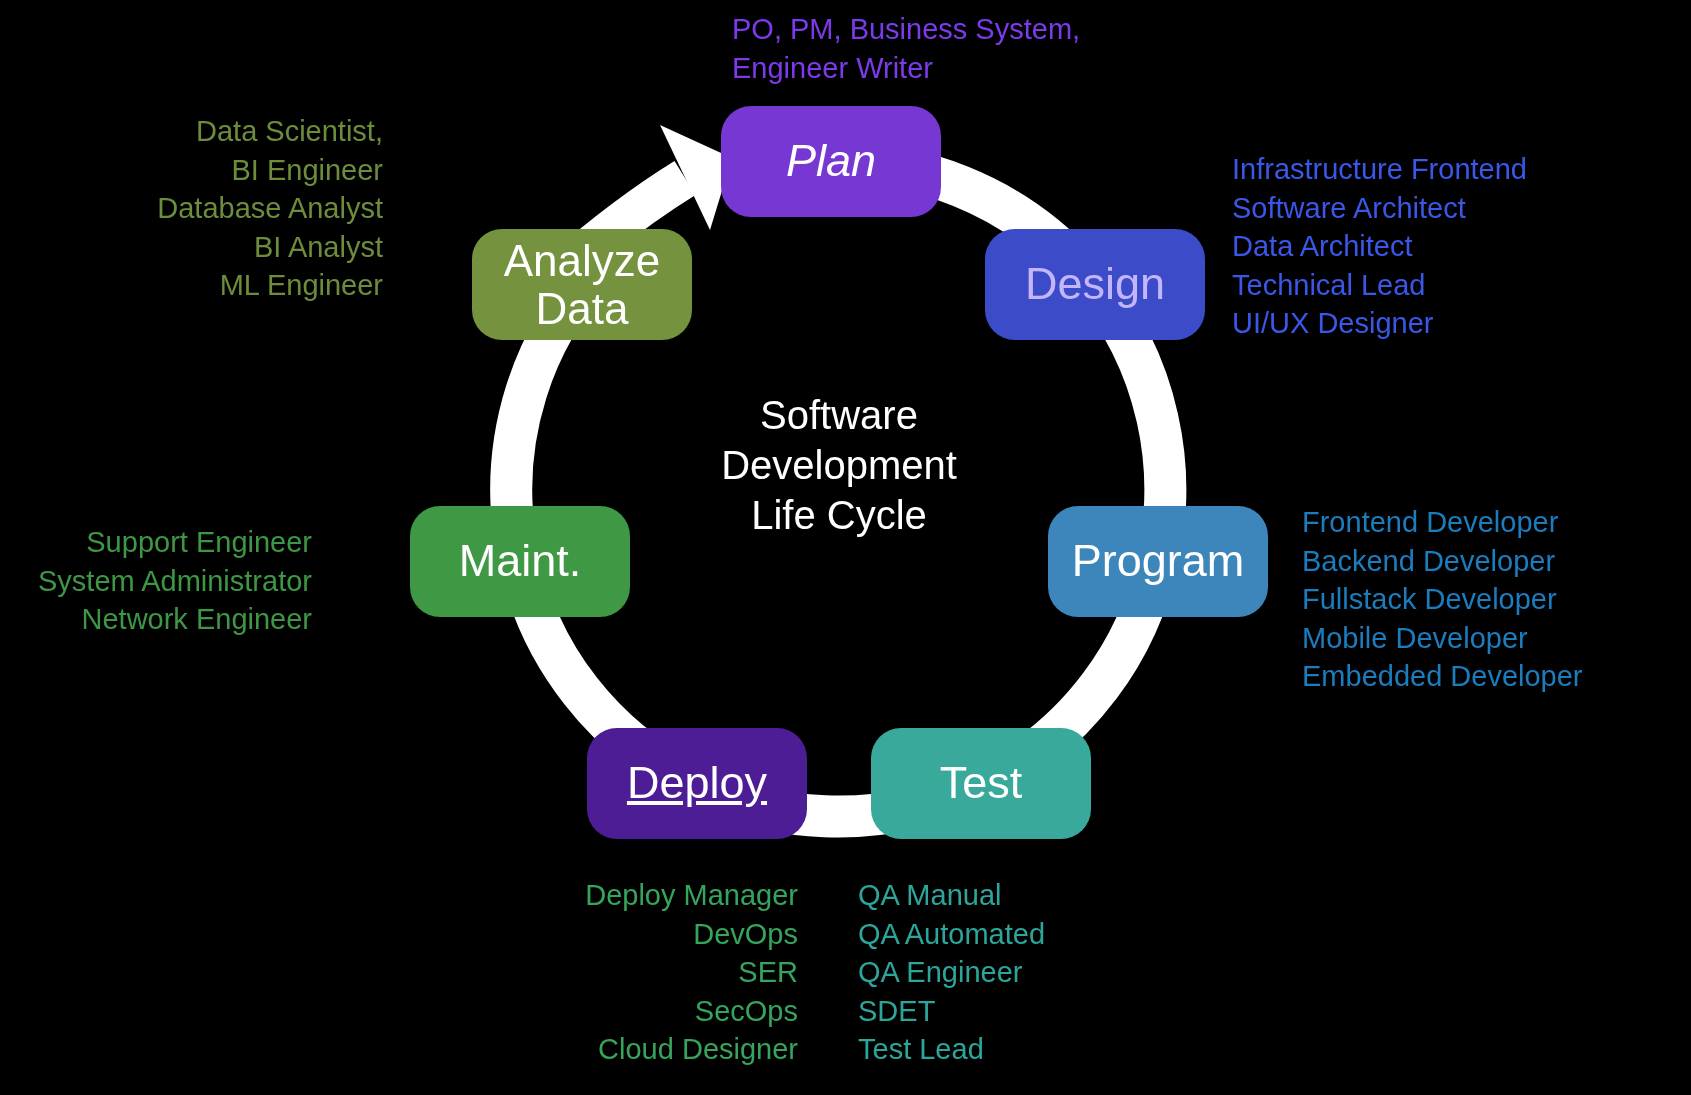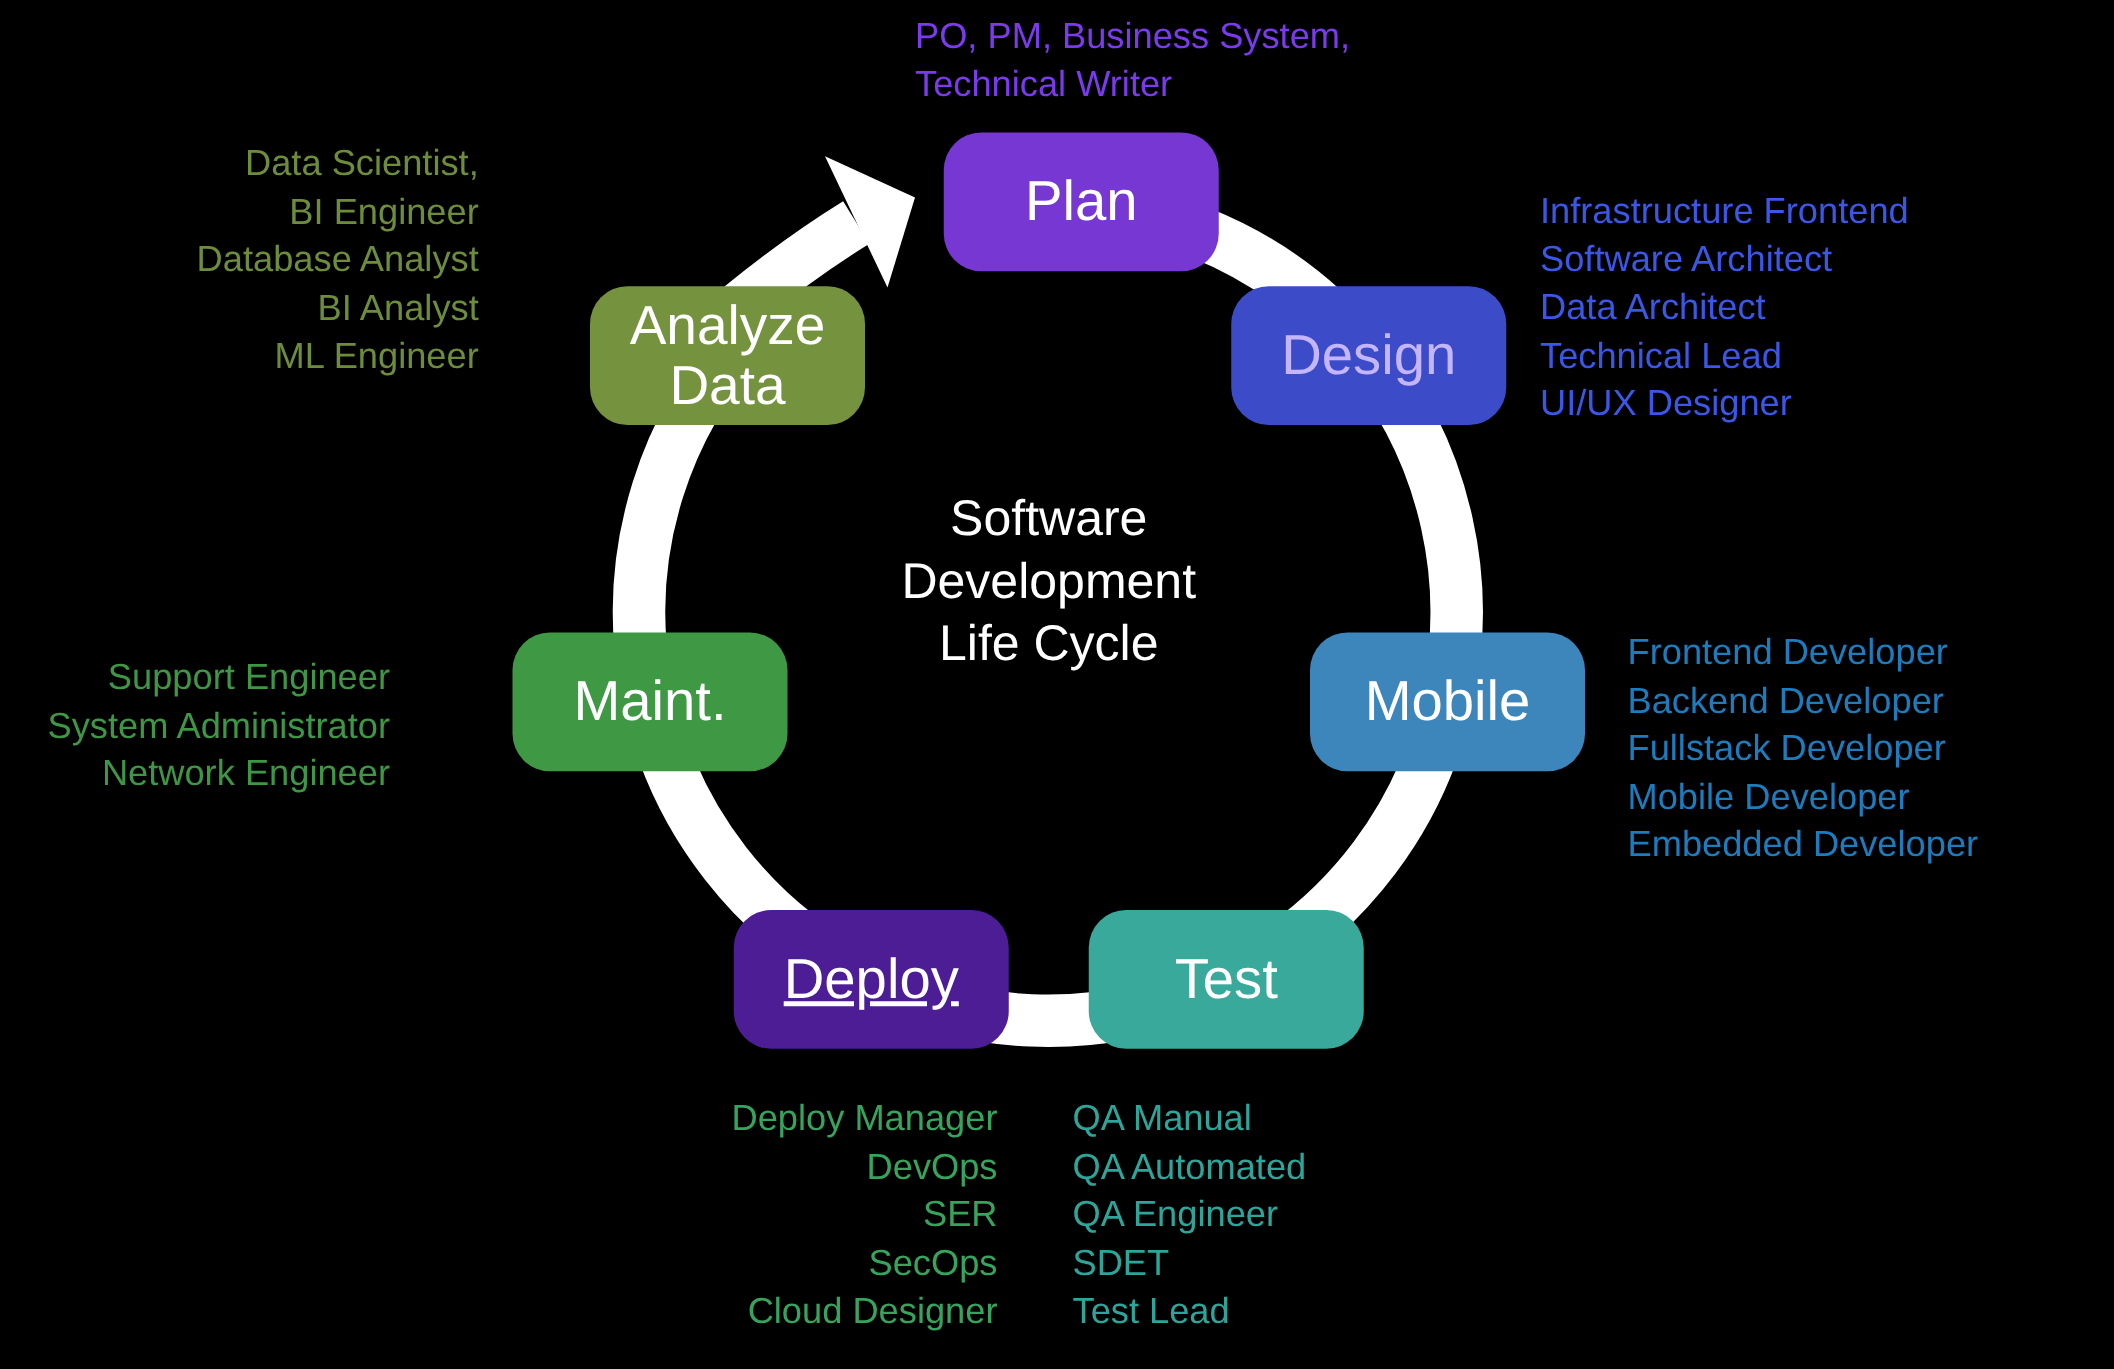--- a/index.html
+++ b/index.html
@@ -6,21 +6,21 @@
   .stage{
     position:relative;width:1691px;height:1095px;overflow:hidden;
     font-family:"Liberation Sans",sans-serif;background:#000;
   }
   .ring-svg{position:absolute;left:0;top:0;width:1691px;height:1095px;}
   .stage-box{
     position:absolute;width:220px;height:111px;border-radius:30px;
     display:flex;align-items:center;justify-content:center;
     color:#fff;font-size:45px;font-weight:500;text-align:center;line-height:1.08;
   }
-  .box-plan{left:755px;top:106px;}
+  .box-plan{left:721px;top:106px;font-style:italic;}
   .box-design{left:985px;top:229px;}
   .box-program{left:1048px;top:506px;}
   .box-test{left:871px;top:728px;}
   .box-deploy{left:587px;top:728px;}
   .box-maint{left:410px;top:506px;}
   .box-analyze{left:472px;top:229px;font-size:44px;}
   .box-analyze .box-label{width:180px;}
   .roles{
     position:absolute;font-size:29px;line-height:38.5px;font-weight:500;
     white-space:nowrap;
@@ -54,38 +54,38 @@
     <div>Life Cycle</div>
   </div>
 
   <div class="stage-box box-plan" style="background-color: rgb(119, 55, 211); color: rgb(255, 255, 255);">
     <span class="box-label">Plan</span>
   </div>
   <div class="stage-box box-design" style="background-color: rgb(60, 76, 200); color: #c4b5fd;">
     <span class="box-label">Design</span>
   </div>
   <div class="stage-box box-program" style="background-color: rgb(60, 134, 188); color: rgb(255, 255, 255);">
-    <span class="box-label">Mobile</span>
+    <span class="box-label">Program</span>
   </div>
   <div class="stage-box box-test" style="background-color: rgb(57, 169, 155); color: rgb(255, 255, 255);">
     <span class="box-label">Test</span>
   </div>
   <div class="stage-box box-deploy" style="background-color: #4c1d95; color: rgb(255, 255, 255); text-decoration: underline;">
     <span class="box-label">Deploy</span>
   </div>
   <div class="stage-box box-maint" style="background-color: rgb(63, 152, 67); color: rgb(255, 255, 255);">
     <span class="box-label">Maint.</span>
   </div>
   <div class="stage-box box-analyze" style="background-color: rgb(117, 146, 62); color: rgb(255, 255, 255);">
     <span class="box-label">Analyze Data</span>
   </div>
 
   <div class="roles roles-plan" style="color: rgb(124, 58, 237);">
     <div>PO, PM, Business System,</div>
-    <div>Technical Writer</div>
+    <div>Engineer Writer</div>
   </div>
 
   <div class="roles roles-design" style="color: rgb(58, 87, 232);">
     <div>Infrastructure Frontend</div>
     <div>Software Architect</div>
     <div>Data Architect</div>
     <div>Technical Lead</div>
     <div>UI/UX Designer</div>
   </div>
 

